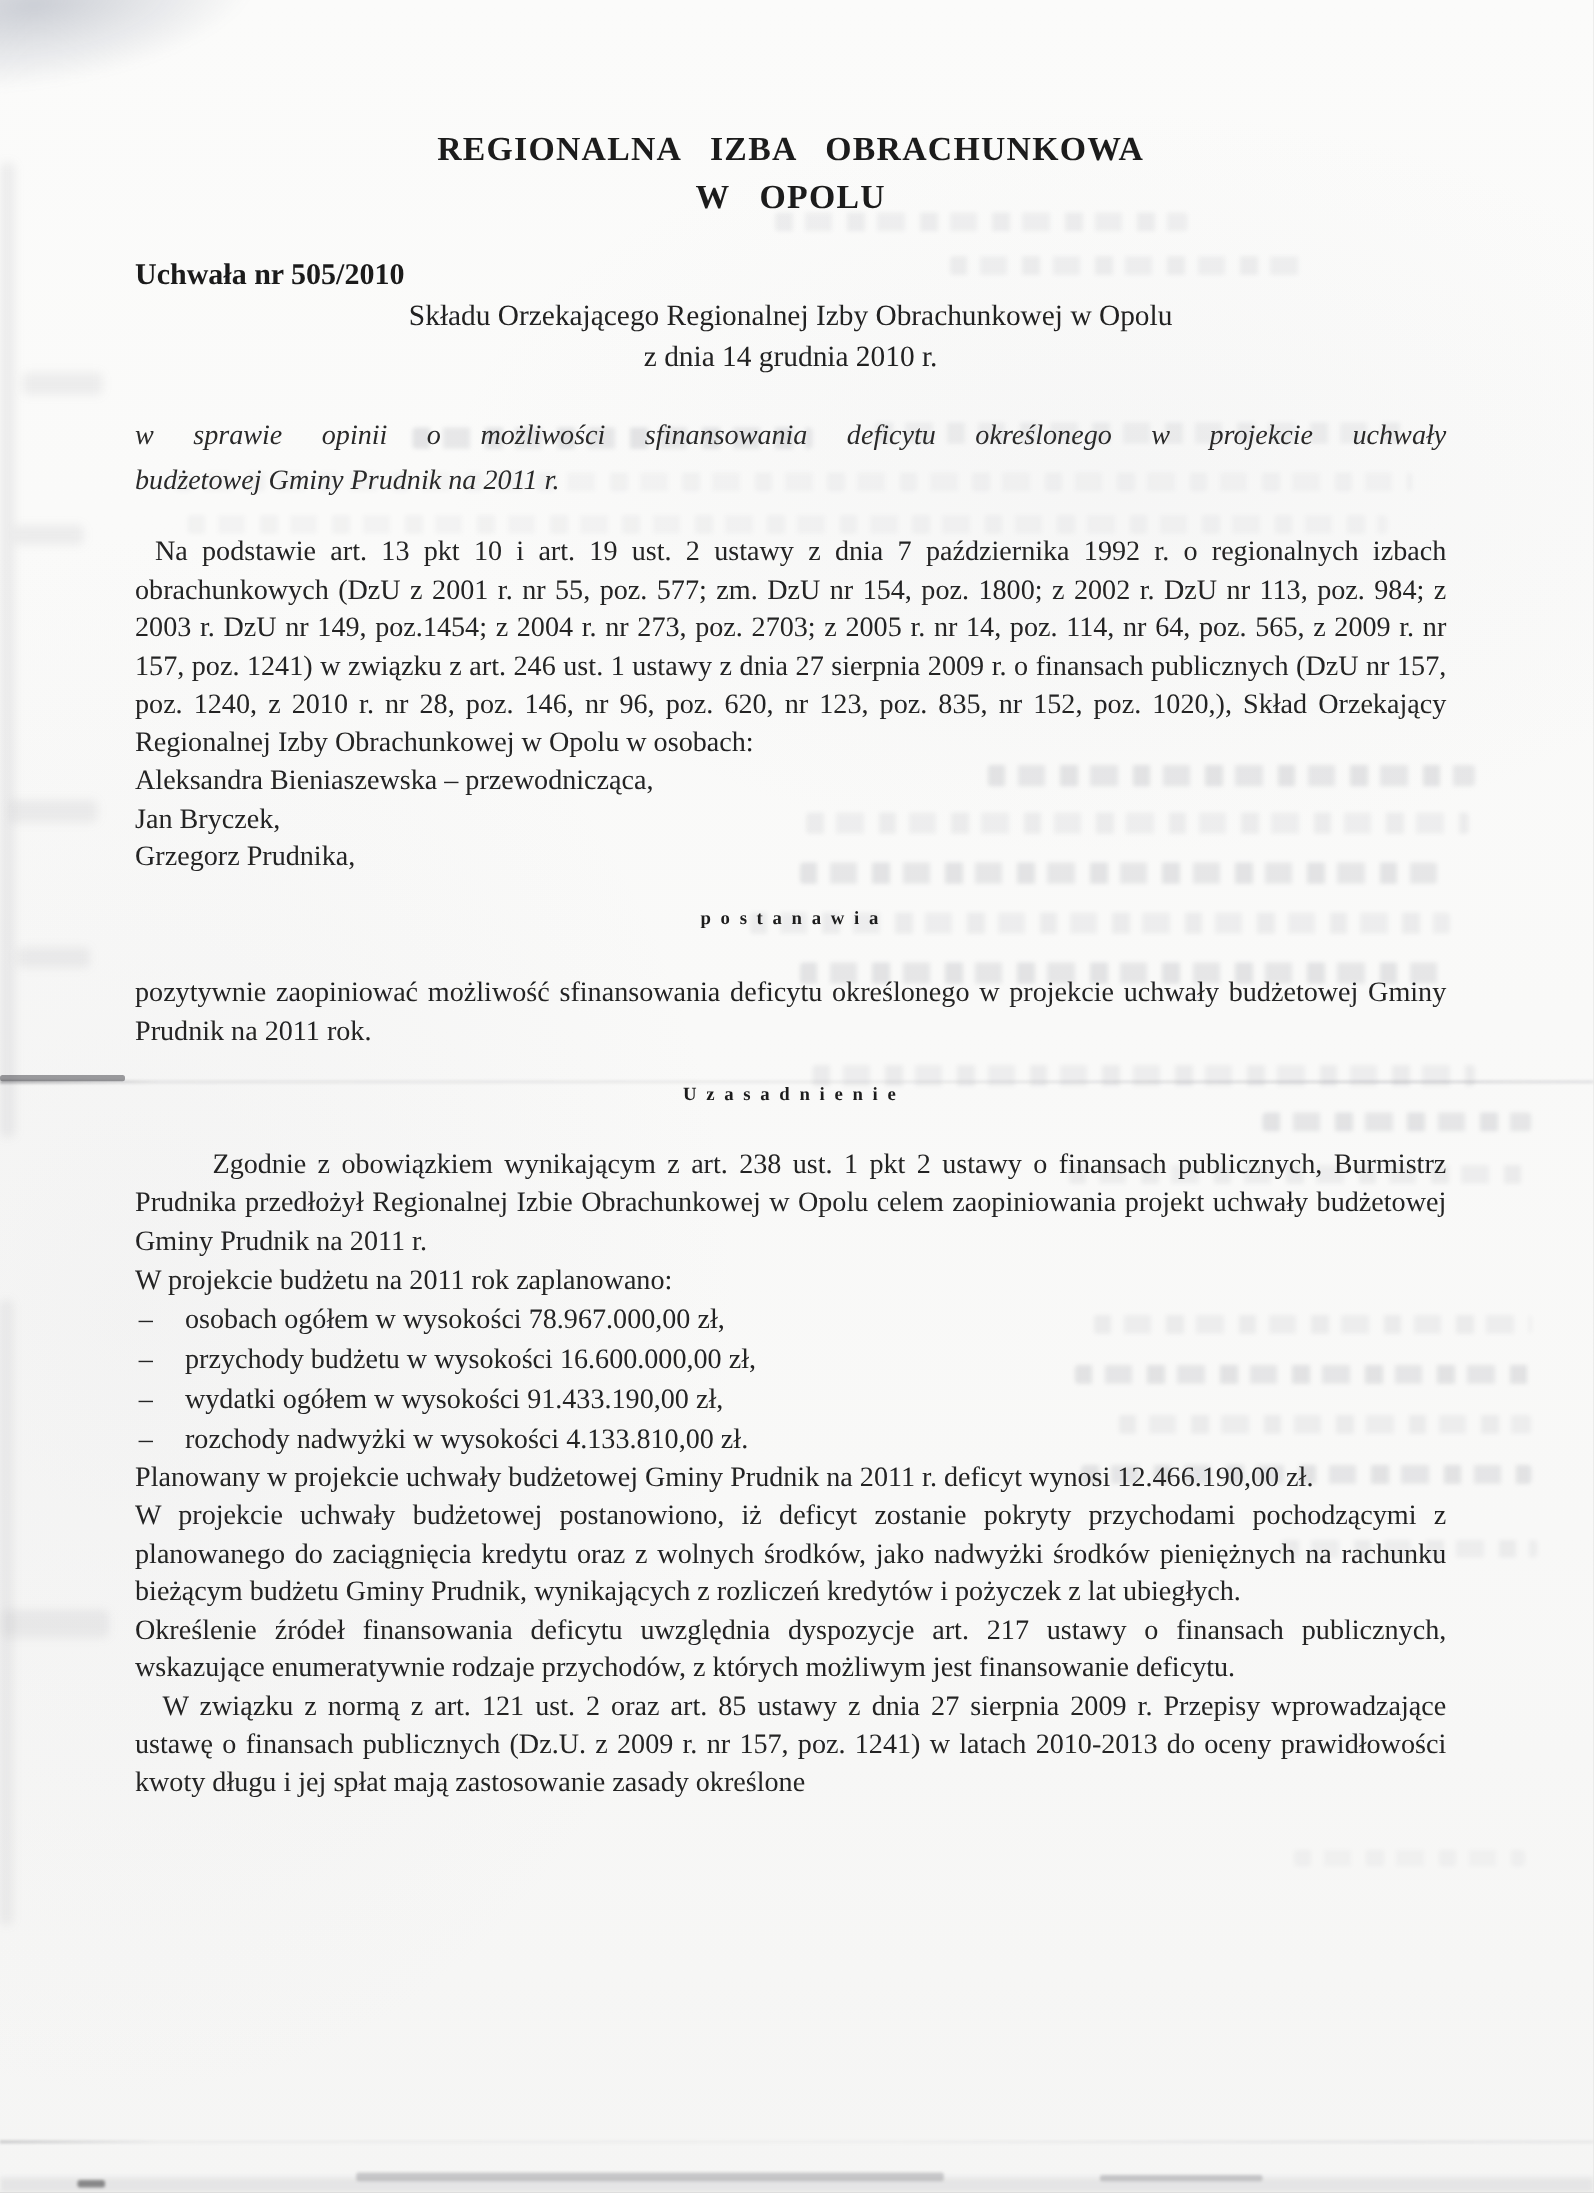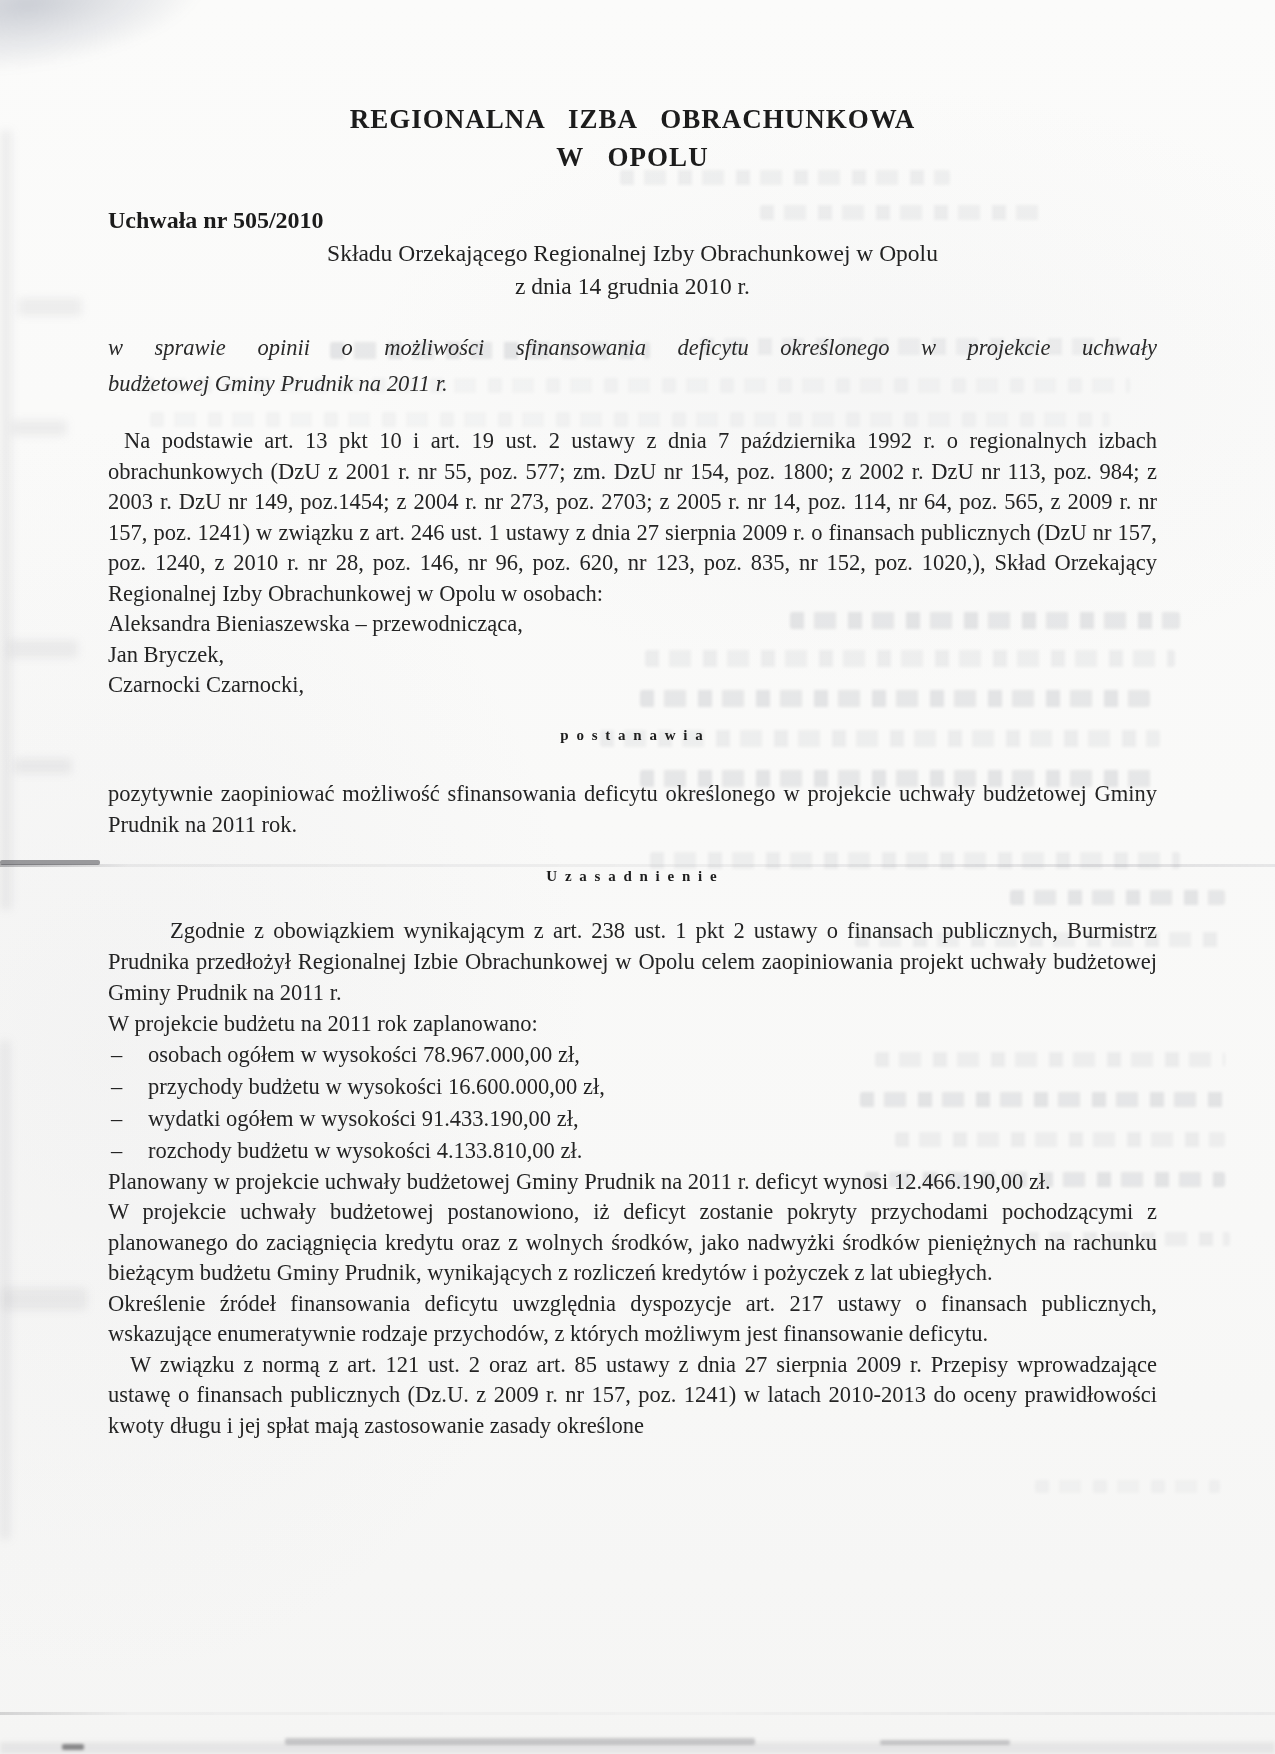--- a/index.html
+++ b/index.html
@@ -226,21 +226,21 @@
     <div class="subject">
       <div class="j1">w sprawie opinii o możliwości sfinansowania deficytu określonego w projekcie uchwały</div>
       <div>budżetowej Gminy Prudnik na 2011 r.</div>
     </div>
 
     <p class="legal">Na podstawie art. 13 pkt 10 i art. 19 ust. 2 ustawy z dnia 7 października 1992 r. o regionalnych izbach obrachunkowych (DzU z 2001 r. nr 55, poz. 577; zm. DzU nr 154, poz. 1800; z 2002 r. DzU nr 113, poz. 984; z 2003 r. DzU nr 149, poz.1454; z 2004 r. nr 273, poz. 2703; z 2005 r. nr 14, poz. 114, nr 64, poz. 565, z 2009 r. nr 157, poz. 1241) w związku z art. 246 ust. 1 ustawy z dnia 27 sierpnia 2009 r. o finansach publicznych (DzU nr 157, poz. 1240, z 2010 r. nr 28, poz. 146, nr 96, poz. 620, nr 123, poz. 835, nr 152, poz. 1020,), Skład Orzekający Regionalnej Izby Obrachunkowej w Opolu w osobach:</p>
 
     <div class="members">
       <div>Aleksandra Bieniaszewska – przewodnicząca,</div>
       <div>Jan Bryczek,</div>
-      <div>Czarnocki Czarnocki,</div>
+      <div>Grzegorz Prudnika,</div>
     </div>
 
     <div class="heading-spaced h-postanawia">p o s t a n a w i a</div>
 
     <p class="resolution-text">pozytywnie zaopiniować możliwość sfinansowania deficytu określonego w projekcie uchwały budżetowej Gminy Prudnik na 2011 rok.</p>
 
     <div class="heading-spaced h-uzasadnienie">U z a s a d n i e n i e</div>
 
     <p class="intro">Zgodnie z obowiązkiem wynikającym z art. 238 ust. 1 pkt 2 ustawy o finansach publicznych, Burmistrz Prudnika przedłożył Regionalnej Izbie Obrachunkowej w Opolu celem zaopiniowania projekt uchwały budżetowej Gminy Prudnik na 2011 r.</p>
     <p class="plan-intro">W projekcie budżetu na 2011 rok zaplanowano:</p>
@@ -253,21 +253,21 @@
       <li>
         <span class="dash">–</span>
         <span>przychody budżetu w wysokości 16.600.000,00 zł,</span>
       </li>
       <li>
         <span class="dash">–</span>
         <span>wydatki ogółem w wysokości 91.433.190,00 zł,</span>
       </li>
       <li>
         <span class="dash">–</span>
-        <span>rozchody budżetu w wysokości 4.133.810,00 zł.</span>
+        <span>rozchody nadwyżki w wysokości 4.133.810,00 zł.</span>
       </li>
     </ul>
 
     <p class="para">Planowany w projekcie uchwały budżetowej Gminy Prudnik na 2011 r. deficyt wynosi 12.466.190,00 zł.</p>
     <p class="para">W projekcie uchwały budżetowej postanowiono, iż deficyt zostanie pokryty przychodami pochodzącymi z planowanego do zaciągnięcia kredytu oraz z wolnych środków, jako nadwyżki środków pieniężnych na rachunku bieżącym budżetu Gminy Prudnik, wynikających z rozliczeń kredytów i pożyczek z lat ubiegłych.</p>
     <p class="para">Określenie źródeł finansowania deficytu uwzględnia dyspozycje art. 217 ustawy o finansach publicznych, wskazujące enumeratywnie rodzaje przychodów, z których możliwym jest finansowanie deficytu.</p>
     <p class="para indented">W związku z normą z art. 121 ust. 2 oraz art. 85 ustawy z dnia 27 sierpnia 2009 r. Przepisy wprowadzające ustawę o finansach publicznych (Dz.U. z 2009 r. nr 157, poz. 1241) w latach 2010-2013 do oceny prawidłowości kwoty długu i jej spłat mają zastosowanie zasady określone</p>
   </div>
 
   <div class="over-layer">

